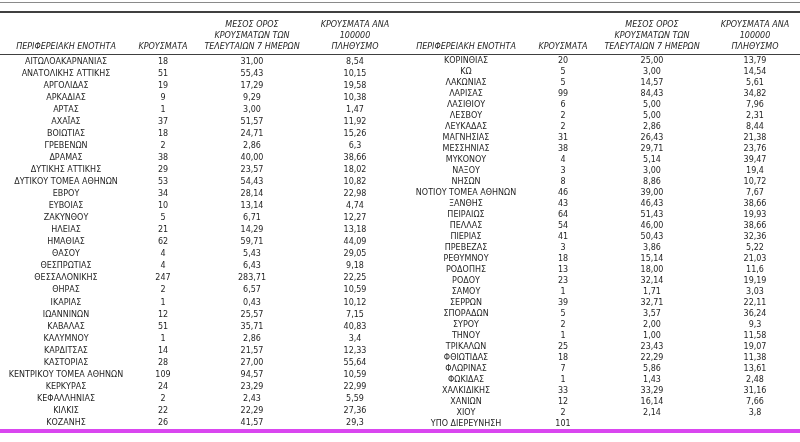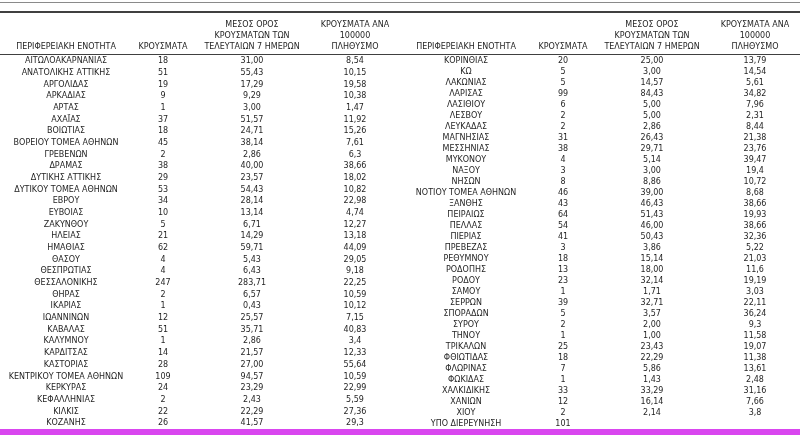--- a/index.html
+++ b/index.html
@@ -37,32 +37,33 @@
     font-size: 8px;
     line-height: 11px;
     height: 39px;
     vertical-align: bottom;
     text-align: center;
     padding: 0 0 2px 0;
     border-top: 2px solid #404040;
     border-bottom: 1px solid #404040;
     white-space: pre-line;
     overflow: visible;
+    font-style: italic;
   }
   table.region-table td {
     font-size: 8px;
     line-height: 11px;
     height: 11px;
     text-align: center;
     vertical-align: middle;
     padding: 0;
     white-space: nowrap;
   }
   table.region-table tbody tr:last-child td {
-    border-bottom: 6px solid #d946ef;
+    border-bottom: 4px solid #d946ef;
   }
 </style>
 </head>
 <body>
 
 <div class="sheet">
   <div class="rule-thin-top"></div>
   <div class="tables">
 
     <table class="region-table">
@@ -120,26 +121,20 @@
             <td>51,57</td>
             <td>11,92</td>
           </tr>
           <tr>
             <td>ΒΟΙΩΤΙΑΣ</td>
             <td>18</td>
             <td>24,71</td>
             <td>15,26</td>
           </tr>
           <tr>
-            <td>ΒΟΡΕΙΟΥ ΤΟΜΕΑ ΑΘΗΝΩΝ</td>
-            <td>45</td>
-            <td>38,14</td>
-            <td>7,61</td>
-          </tr>
-          <tr>
             <td>ΓΡΕΒΕΝΩΝ</td>
             <td>2</td>
             <td>2,86</td>
             <td>6,3</td>
           </tr>
           <tr>
             <td>ΔΡΑΜΑΣ</td>
             <td>38</td>
             <td>40,00</td>
             <td>38,66</td>
@@ -367,21 +362,21 @@
           <tr>
             <td>ΝΗΣΩΝ</td>
             <td>8</td>
             <td>8,86</td>
             <td>10,72</td>
           </tr>
           <tr>
             <td>ΝΟΤΙΟΥ ΤΟΜΕΑ ΑΘΗΝΩΝ</td>
             <td>46</td>
             <td>39,00</td>
-            <td>8,68</td>
+            <td>7,67</td>
           </tr>
           <tr>
             <td>ΞΑΝΘΗΣ</td>
             <td>43</td>
             <td>46,43</td>
             <td>38,66</td>
           </tr>
           <tr>
             <td>ΠΕΙΡΑΙΩΣ</td>
             <td>64</td>

